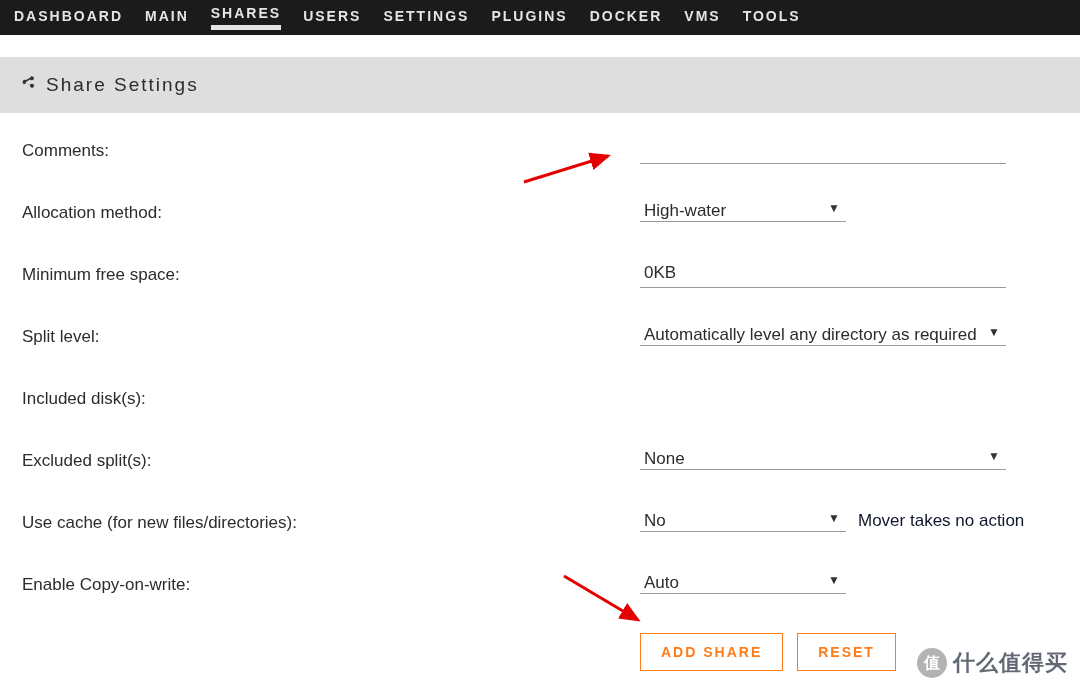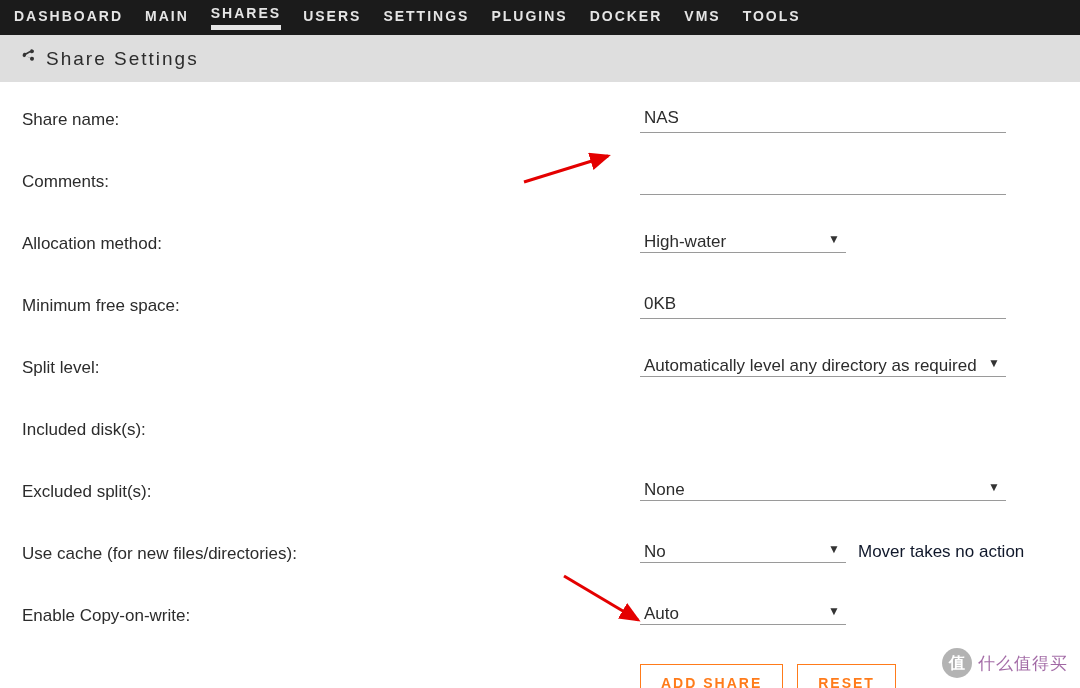--- a/index.html
+++ b/index.html
@@ -29,24 +29,25 @@
     text-decoration:none;
     padding-bottom:4px;
     font-stretch:condensed;
   }
   .nav a.active {
     border-bottom:5px solid #e5e5e5;
   }
   
   .section-header {
     background:#dedede;
-    height:47px;
+    height:56px;
     display:flex;
     align-items:center;
     padding:0 20px;
+    margin-top:22px;
   }
   .section-header .icon {
     font-size:17px;
     margin-right:10px;
     color:#333;
   }
   .section-header .title {
     font-size:19px;
     letter-spacing:2px;
     color:#2c2c2c;
@@ -143,23 +144,23 @@
     border-radius:50%;
     background:#8b8b8b;
     color:#fff;
     font-size:16px;
     font-weight:700;
     display:flex;
     align-items:center;
     justify-content:center;
   }
   .watermark .txt {
-    color:#701a75;
-    font-size:17px;
-    font-weight:400;
+    color:#0f172a;
+    font-size:22px;
+    font-weight:700;
     letter-spacing:1px;
   }
 </style>
 </head>
 <body>
 
 <div class="nav">
   <a href="#">DASHBOARD</a>
   <a href="#">MAIN</a>
   <a href="#" class="active">SHARES</a>
@@ -175,24 +176,20 @@
   <span class="icon">
     <svg width="16" height="16" viewBox="0 0 24 24" fill="#333">
         <path d="M18 8a3 3 0 1 0-2.83-4H15a3 3 0 0 0 0 0l-6.1 3.55A3 3 0 1 0 6 14a3 3 0 0 0 2.9-2.25l6.18 3.6A3 3 0 1 0 18 13a3 3 0 0 0-2.88 2.15l-6.2-3.62a3 3 0 0 0 0-1.06l6.2-3.62A3 3 0 0 0 18 8z"></path>
       </svg>
   </span>
   <span class="title">Share Settings</span>
 </div>
 
 <div class="form">
 
-  <div class="row">
-    <div class="label">Share name:</div>
-    <input class="field-text" value="NAS" style="">
-  </div>
 
   <div class="row">
     <div class="label">Comments:</div>
     <input class="field-text" value="" style="">
   </div>
 
   <div class="row">
     <div class="label">Allocation method:</div>
     <div class="field-select">High-water</div>
   </div>

